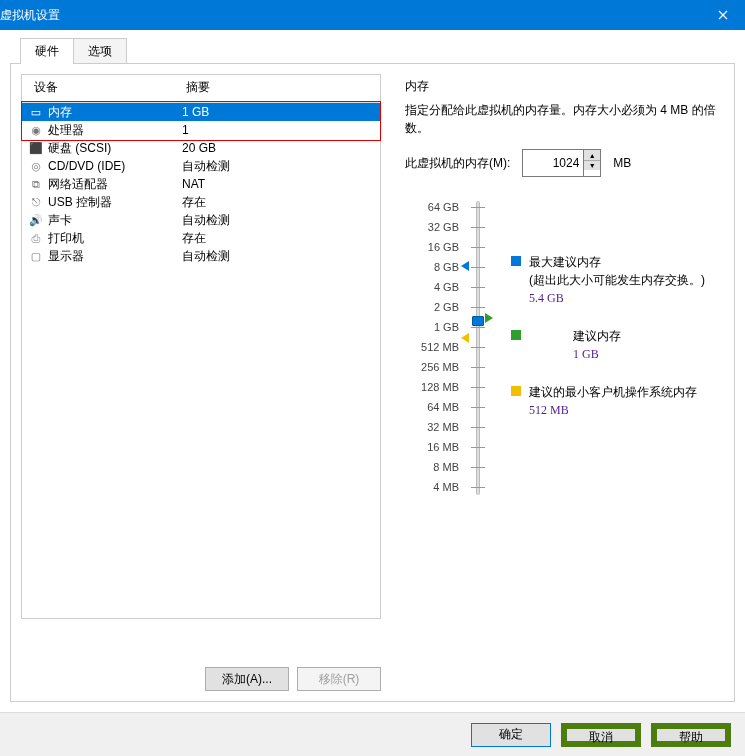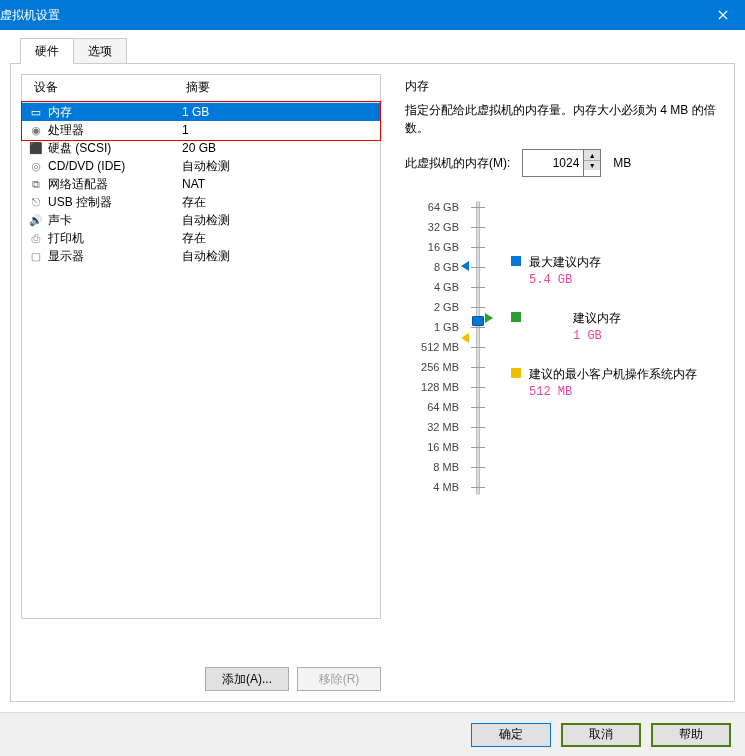--- a/index.html
+++ b/index.html
@@ -45,23 +45,23 @@
 .track-line { position: absolute; left: 11px; top: 4px; width: 4px; height: 294px; background: repeating-linear-gradient(#ddd, #ddd 3px, #ddd 3px); border-left:1px solid #bbb; border-right:1px solid #bbb; border-radius:2px; }
 .tick { position: absolute; left: 6px; width: 14px; height: 1px; background: #999; }
 .marker { position: absolute; width: 0; height: 0; }
 .marker.left { border-top: 5px solid transparent; border-bottom: 5px solid transparent; border-right: 8px solid; }
 .marker.right { border-top: 5px solid transparent; border-bottom: 5px solid transparent; border-left: 8px solid; }
 .thumb { position: absolute; left: 7px; width: 12px; height: 10px; background: #0078d7; border:1px solid #005a9e; border-radius:1px; }
 .legend { margin-left: 20px; padding-top: 56px; }
 .legend-item { display: flex; margin-bottom: 8px; }
 .legend-sq { width: 10px; height: 10px; margin-right: 8px; margin-top: 3px; }
 .legend-text { line-height: 1.5; }
-.legend-val { font-family: Liberation Mono, monospace; color: #ec4899; }
+.legend-val { font-family: Liberation Serif, serif; color: #4c1d95; }
 .footer { height: 44px; border-top: 1px solid #dcdcdc; display: flex; align-items: center; justify-content: flex-end; padding-right: 14px; gap: 10px; background: #f0f0f0; }
-.footer .fbtn { min-width: 80px; height: 24px; border: 2px solid #4d7c0f; background: #e1e1e1; cursor: pointer; }
+.footer .fbtn { min-width: 80px; height: 24px; border: 6px solid #4d7c0f; background: #e1e1e1; cursor: pointer; }
 .footer .fbtn.primary { border: 1px solid #0078d7; }
 </style>
 </head>
 <body>
 
 <div class="window">
   <div class="titlebar">
     <div class="titlebar-title">虚拟机设置</div>
     <div class="titlebar-close">
       <svg width="10" height="10" viewBox="0 0 10 10">
@@ -193,20 +193,21 @@
             <div class="marker left" style="left:-4px; top:64px; border-right-color:#0078d7;"></div>
             <div class="marker right" style="left:20px; top:116px; border-left-color:#2e9e2e;"></div>
             <div class="thumb" style="top:119px;"></div>
             <div class="marker left" style="left:-4px; top:136px; border-right-color:#f0c000;"></div>
           </div>
           <div class="legend">
             <div class="legend-item">
               <div class="legend-sq" style="background:#0078d7;"></div>
               <div class="legend-text">
                 <div>最大建议内存</div>
+                <div>(超出此大小可能发生内存交换。)</div>
                 <div class="legend-val">5.4 GB</div>
               </div>
             </div>
             <div class="legend-item" style="margin-top:20px;gap:44px;">
               <div class="legend-sq" style="background:#2e9e2e;"></div>
               <div class="legend-text">
                 <div>建议内存</div>
                 <div class="legend-val">1 GB</div>
               </div>
             </div>

